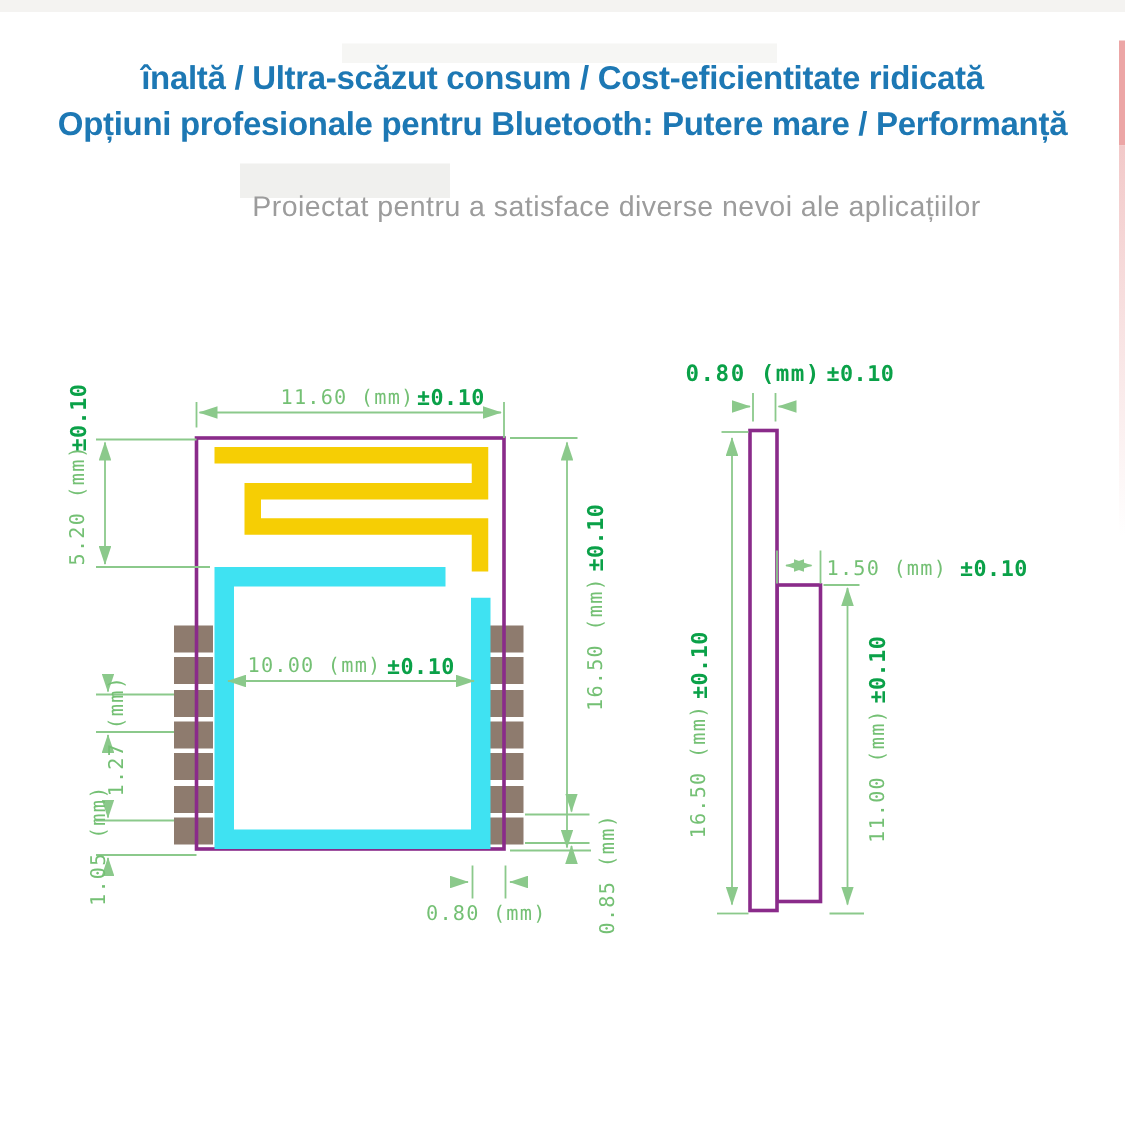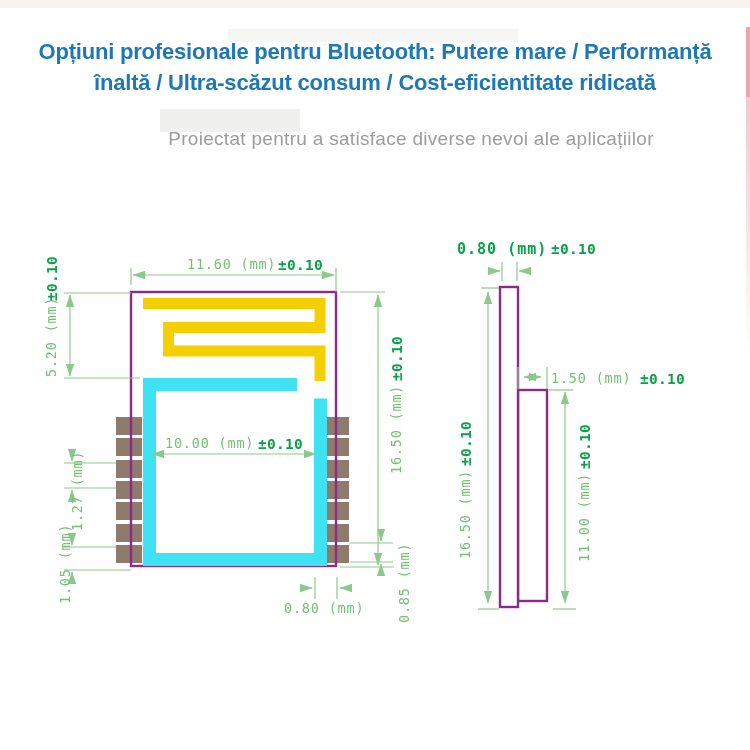--- a/index.html
+++ b/index.html
@@ -26,22 +26,22 @@
 
 <div id="stage">
 
   <div class="topstrip"></div>
   <div class="ghost1"></div>
   <div class="ghost2"></div>
   <div class="pinkedge"></div>
   <div class="pinkedge2"></div>
 
   <div class="title" style="color:#1d78b4;">
+    <div>înaltă / Ultra-scăzut consum / Cost-eficientitate ridicată</div>
     <div>Opțiuni profesionale pentru Bluetooth: Putere mare / Performanță</div>
-    <div>înaltă / Ultra-scăzut consum / Cost-eficientitate ridicată</div>
   </div>
   <div class="subtitle" style="color:#9c9c9c;margin-left:36px;">Proiectat pentru a satisface diverse nevoi ale aplicațiilor</div>
 
   <svg width="750" height="750" viewBox="0 0 750 750">
     <defs>
       <marker id="ar" orient="auto-start-reverse" markerWidth="11" markerHeight="7" refX="10" refY="3.5">
         <path d="M0,0 L10.5,3.5 L0,7 z" fill="#8bc98b"></path>
       </marker>
     </defs>
 

